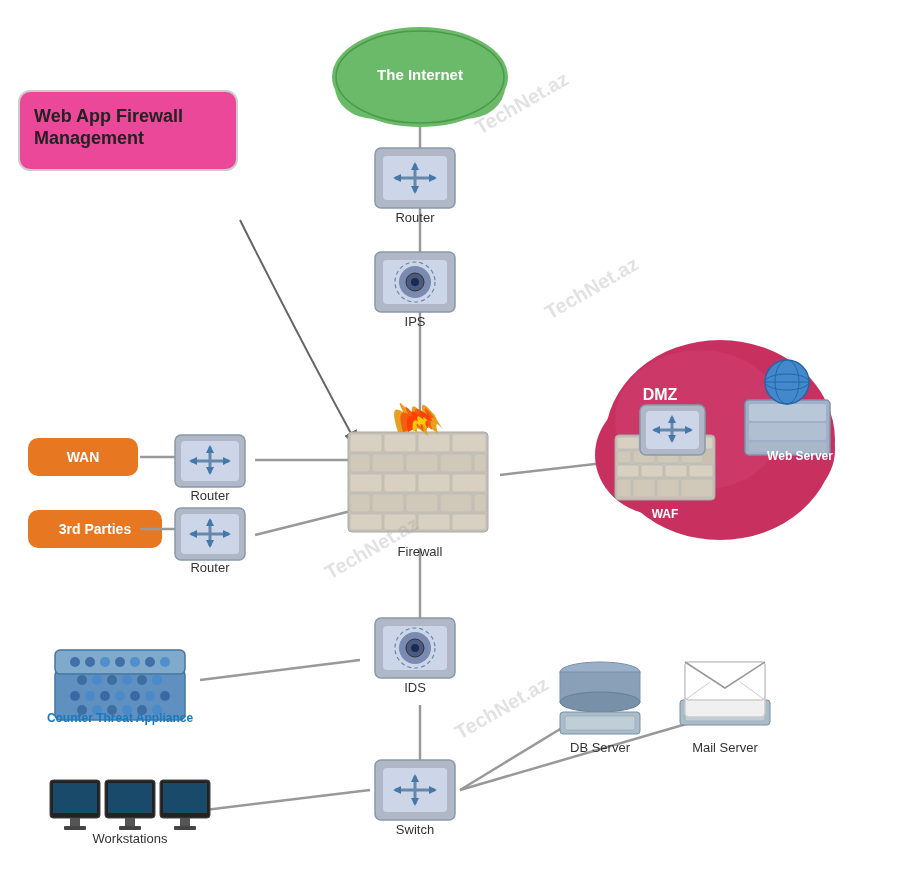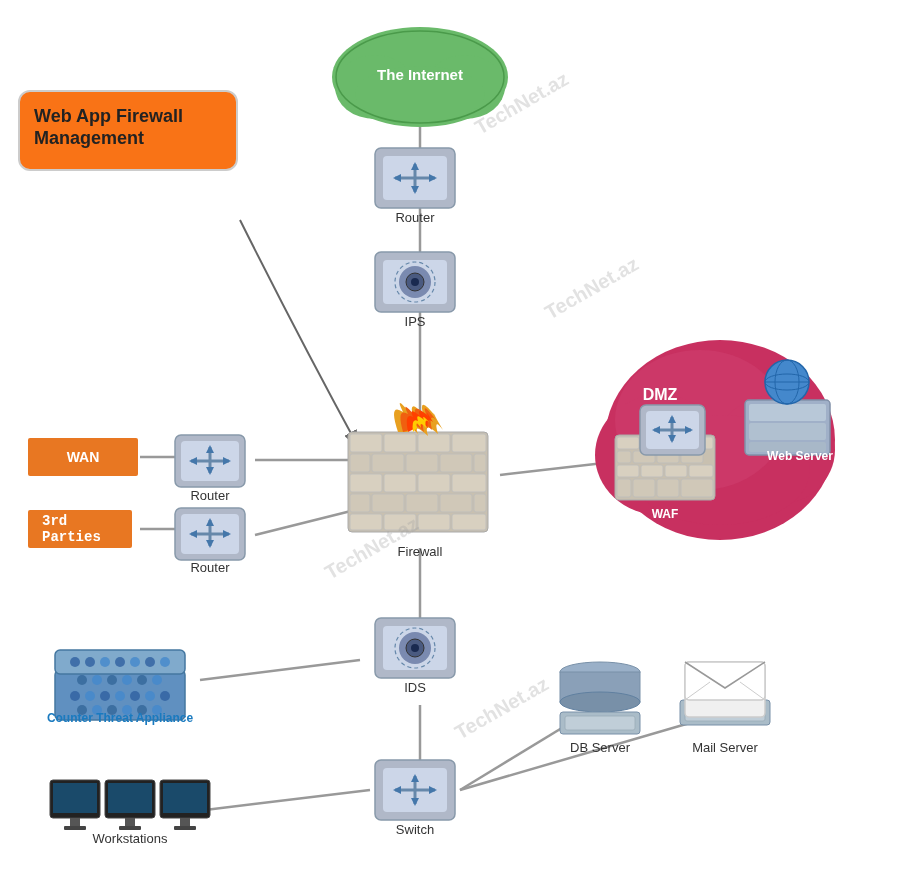--- a/index.html
+++ b/index.html
@@ -11,21 +11,21 @@
       position: relative;
       overflow: hidden;
     }
 
     
     .info-box {
       position: absolute;
       left: 18px;
       top: 90px;
       width: 220px;
-      background: #f97316;
+      background: #ec4899;
       border: 2px solid #ccc;
       border-radius: 12px;
       padding: 14px 14px 12px 14px;
     }
     .info-box h2 {
       font-size: 18px;
       font-weight: bold;
       color: #222;
       margin-bottom: 8px;
       line-height: 1.2;
@@ -41,42 +41,42 @@
       position: absolute;
       top: 0; left: 0;
       width: 900px;
       height: 886px;
     }
 
     
     .orange-box {
       position: absolute;
       background: #e87722;
-      border-radius: 2px;
+      border-radius: 10px;
       color: white;
       font-weight: bold;
       font-size: 14px;
       display: flex;
       align-items: center;
       justify-content: center;
       padding: 6px 14px;
     }
 
   </style>
 </head>
 <body>
 
 <div class="info-box">
   <h2>Web App Firewall Management</h2>
 </div>
 
 <div class="orange-box" style="left:28px; top:438px; width:110px; height:38px;">
   <span>WAN</span>
 </div>
-<div class="orange-box" style="left:28px; top:510px; width:104px; height:38px;font-family:Liberation Mono, monospace;">
+<div class="orange-box" style="left:28px; top:510px; width:134px; height:38px;">
   <span>3rd Parties</span>
 </div>
 
 <svg class="diagram-svg" xmlns="http://www.w3.org/2000/svg">
 
   <line x1="420" y1="110" x2="420" y2="148" stroke="#999" stroke-width="2.5"></line>
 
   <line x1="420" y1="200" x2="420" y2="252" stroke="#999" stroke-width="2.5"></line>
 
   <line x1="420" y1="308" x2="420" y2="412" stroke="#999" stroke-width="2.5"></line>

